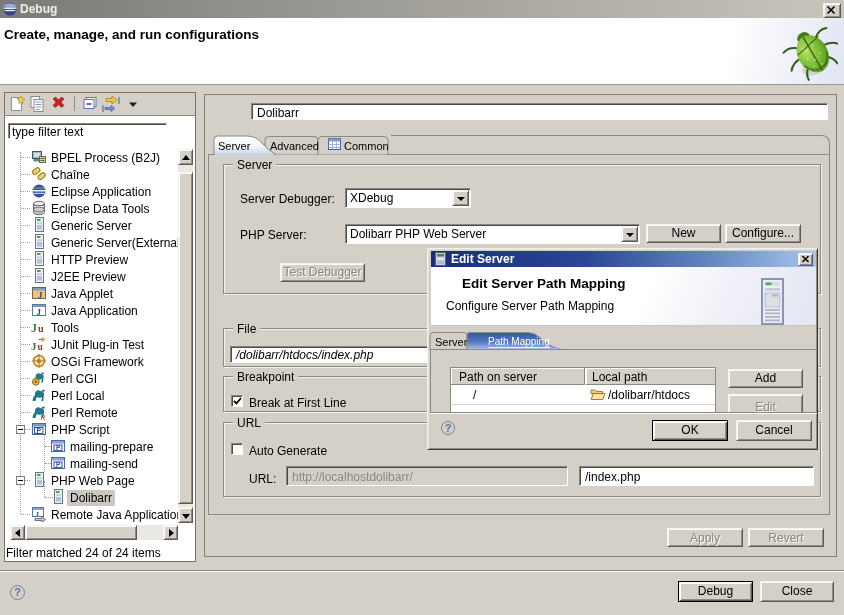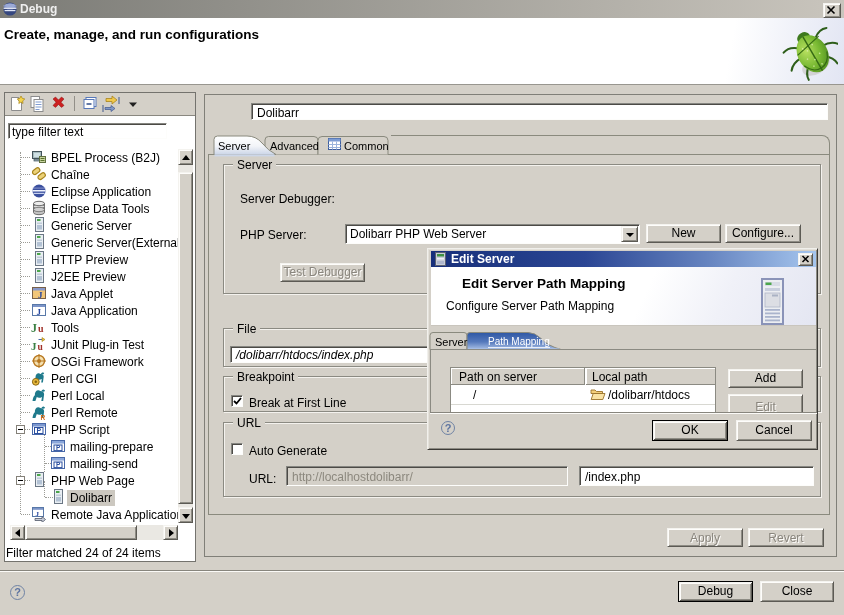--- a/index.html
+++ b/index.html
@@ -420,20 +420,26 @@
         <line x1="0.5" y1="6.5" x2="12.5" y2="6.5" stroke="#9cb4dc"></line>
         <line x1="0.5" y1="9.5" x2="12.5" y2="9.5" stroke="#9cb4dc"></line>
         <line x1="4.5" y1="3.5" x2="4.5" y2="11.5" stroke="#9cb4dc"></line>
         <line x1="8.5" y1="3.5" x2="8.5" y2="11.5" stroke="#9cb4dc"></line>
       </svg>
     <div class="abs" style="left:136px;top:5px;font-size:11px;">Common</div>
 
     <div class="abs group" style="left:15px;top:29px;width:598px;height:130px;">
       <div class="legend">Server</div>
       <div class="abs lbl" style="left:16px;top:27px;">Server Debugger:</div>
+      <div class="abs combo" style="left:121px;top:23px;width:126px;height:20px;">
+          <div class="ctext">XDebug</div>
+          <div class="cbtn">
+            <div class="arr"></div>
+          </div>
+        </div>
       <div class="abs lbl" style="left:16px;top:63px;">PHP Server:</div>
       <div class="abs combo" style="left:121px;top:59px;width:295px;height:20px;">
           <div class="ctext">Dolibarr PHP Web Server</div>
           <div class="cbtn">
             <div class="arr"></div>
           </div>
         </div>
       <div class="abs btn" style="left:422px;top:59px;width:75px;height:19px;">New</div>
       <div class="abs btn" style="left:501px;top:59px;width:76px;height:19px;">Configure...</div>
       <div class="abs btn dis" style="left:16px;top:98px;width:85px;height:19px;margin-left:40px;">Test Debugger</div>

